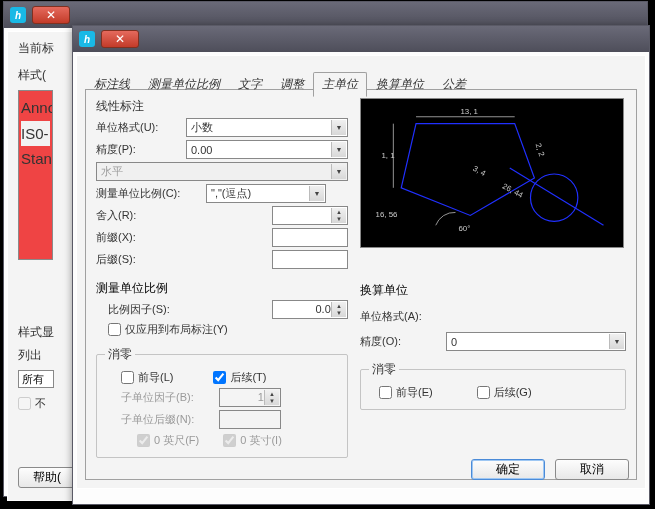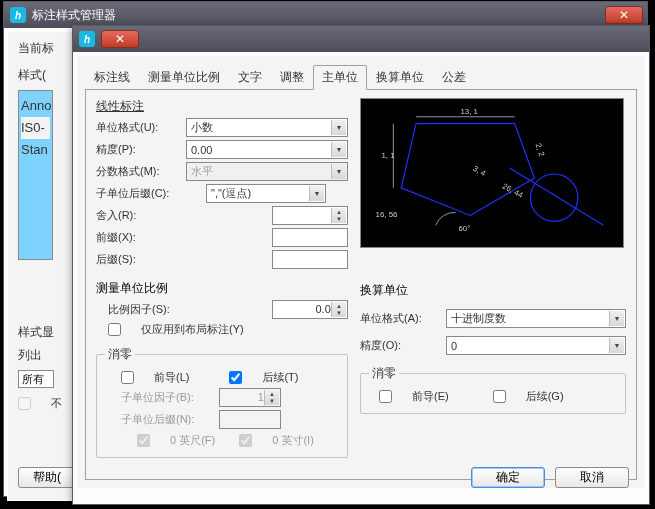--- a/index.html
+++ b/index.html
@@ -62,25 +62,25 @@
     background: #f4f4f4;
     border: 1px solid #fff;
     margin: 3px;
     position: relative;
   }
   
   .back-body { padding: 8px 10px; height: 470px; }
   .back-label { color: #333; margin-bottom: 6px; font-size: 12px; }
   .treeview {
     border: 1px solid #8a8a8a;
-    background: #7dd3fc;
+    background: #ef4444;
     width: 35px;
     height: 170px;
     padding: 4px 2px;
-    font-size: 13px;
+    font-size: 15px;
     color: #333;
     line-height: 1.7;
     overflow: hidden;
     white-space: nowrap;
   }
   .treeview .sel { background: #f2f2f2; }
   .small-combo {
     border: 1px solid #888;
     background: #fff;
     height: 18px;
@@ -116,21 +116,22 @@
   .tab {
     padding: 3px 8px;
     border: 1px solid transparent;
     border-bottom: none;
     font-size: 12px;
     color: #333;
     background: transparent;
     margin-right: 0;
     cursor: pointer;
     position: relative;
-    top: 1px;
+    top: 8px;
+    font-style: italic;
   }
   .tab.active {
     background: #f4f4f4;
     border-color: #a0a0a0;
     border-bottom: 1px solid #f4f4f4;
     border-radius: 2px 2px 0 0;
   }
   .tabpage {
     border: 1px solid #a0a0a0;
     border-top: none;
@@ -173,48 +174,47 @@
     display: flex;
     align-items: center;
     justify-content: center;
     font-size: 7px;
     color: #444;
   }
   .spin { border: 1px solid #888; background:#fff; width: 62px; height: 19px; position: relative; padding: 0 4px; line-height: 17px; text-align: right; font-size: 11px; }
   .spin.wide { width: 76px; }
   .spin.disabled { color:#9a9a9a; background:#f4f4f4; }
   .spin .spinbtns { flex-direction: column; font-size: 6px; line-height: 7px; }
-  .chk { display: inline-flex; align-items: center; gap: 20px; font-size: 11px; color: #333; }
+  .chk { display: inline-flex; align-items: center; gap: 4px; font-size: 11px; color: #333; }
   .chk.disabled { color: #9a9a9a; }
   .chk input { margin: 0; }
   .preview {
     border: 1px solid #888;
     background: #000;
     width: 264px;
     height: 150px;
     position: relative;
   }
   .preview svg { width: 100%; height: 100%; }
   .right-lower { margin-top: 34px; }
   .footer {
     position: absolute;
-    bottom: 0;
+    bottom: 8px;
     right: 16px;
     display: flex;
     gap: 10px;
     justify-content: center;
   }
 </style>
 </head>
 <body>
 
 <div class="dialog" style="left:3px; top:1px; width:645px; height:496px;">
   <div class="titlebar">
     <span class="app-icon">h</span>
-    <span class="title-text">标注样式管理器</span>
     <span class="close-btn">✕</span>
   </div>
   <div class="body back-body">
     <div class="back-label">当前标</div>
     <div class="back-label" style="margin-top:10px">样式(</div>
     <div class="treeview">
       <div>Anno</div>
       <div class="sel">IS0-</div>
       <div>Stan</div>
     </div>
@@ -246,44 +246,43 @@
       <div class="tab">调整</div>
       <div class="tab active">主单位</div>
       <div class="tab">换算单位</div>
       <div class="tab">公差</div>
     </div>
 
     <div class="tabpage">
 
       <div class="leftcol">
         <fieldset style="border:none; padding:0 0 2px 0;">
-          <div style="font-size:12px; color:#333; margin-bottom:3px;text-decoration:underline;">线性标注</div>
+          <div style="font-size:12px; color:#333; margin-bottom:3px;">线性标注</div>
           <div class="row">
             <label>单位格式(U):</label>
             <div class="combo">
                 <span>小数</span>
                 <span class="caret">▼</span>
               </div>
           </div>
           <div class="row">
             <label>精度(P):</label>
             <div class="combo">
                 <span>0.00</span>
                 <span class="caret">▼</span>
               </div>
           </div>
           <div class="row">
-            <label>分数格式(M):</label>
             <div class="combo disabled">
                 <span>水平</span>
                 <span class="caret">▼</span>
               </div>
           </div>
           <div class="row">
-            <label class="wide">子单位后缀(C):</label>
+            <label class="wide">测量单位比例(C):</label>
             <div class="combo" style="flex:0 0 120px">
                 <span>","(逗点)</span>
                 <span class="caret">▼</span>
               </div>
           </div>
           <div class="row">
             <label>舍入(R):</label>
             <div style="flex:1"></div>
             <div class="spin wide"><span>0</span><span class="spinbtns">▲<br>▼</span></div>
           </div>
@@ -364,24 +363,20 @@
             <text x="14" y="120" fill="#ccc" font-size="8">16, 56</text>
             <text x="98" y="134" fill="#ccc" font-size="8">60°</text>
           </svg>
         </div>
 
         <div class="right-lower">
           <div style="font-size:12px; margin-bottom:10px">换算单位</div>
 
           <div class="row">
             <label style="width:86px">单位格式(A):</label>
-            <div class="combo">
-                <span>十进制度数</span>
-                <span class="caret">▼</span>
-              </div>
           </div>
           <div class="row" style="margin-top:8px">
             <label style="width:86px">精度(O):</label>
             <div class="combo">
                 <span>0</span>
                 <span class="caret">▼</span>
               </div>
           </div>
 
           <fieldset style="margin-top:10px">

